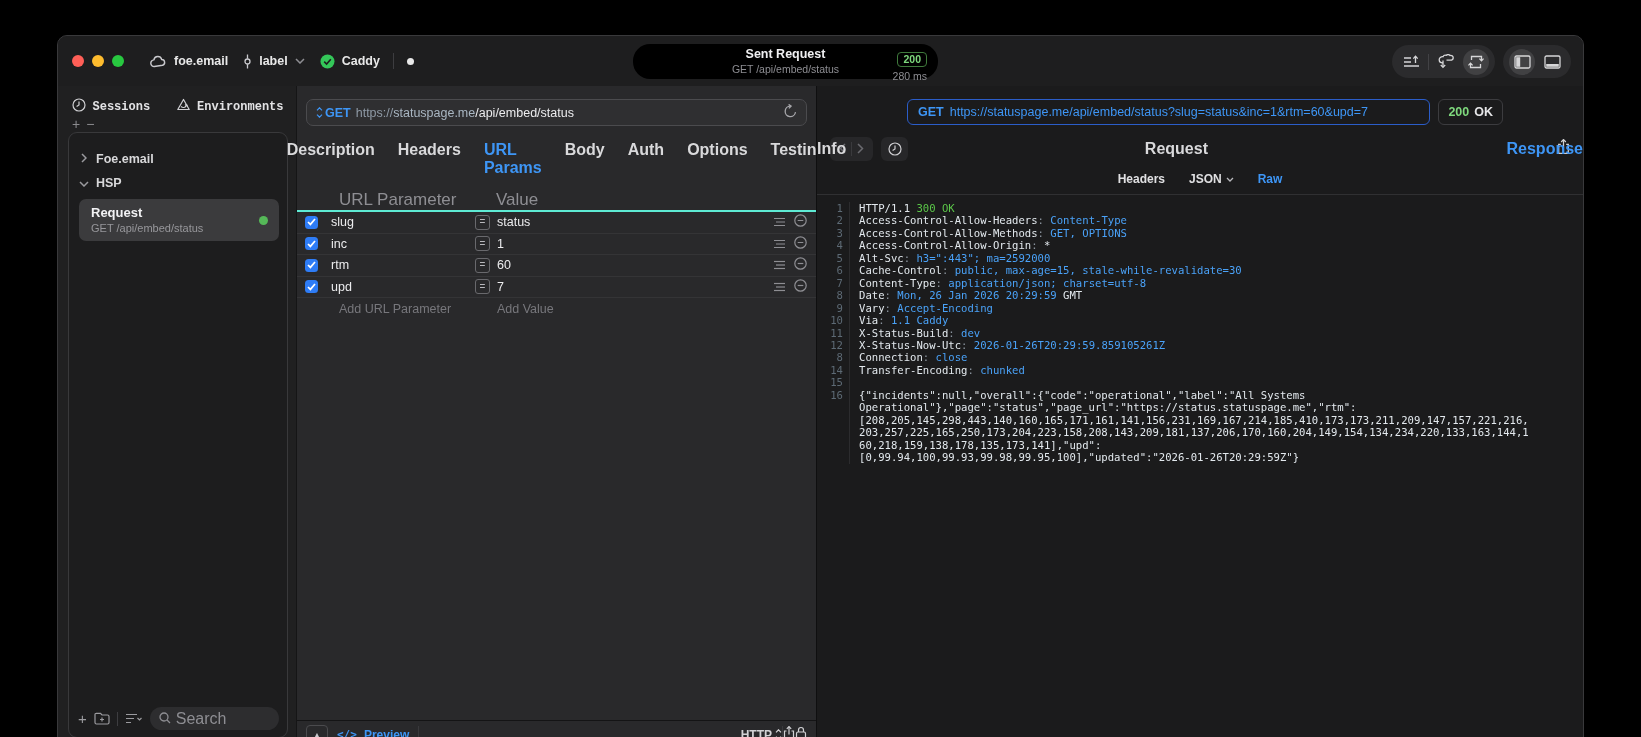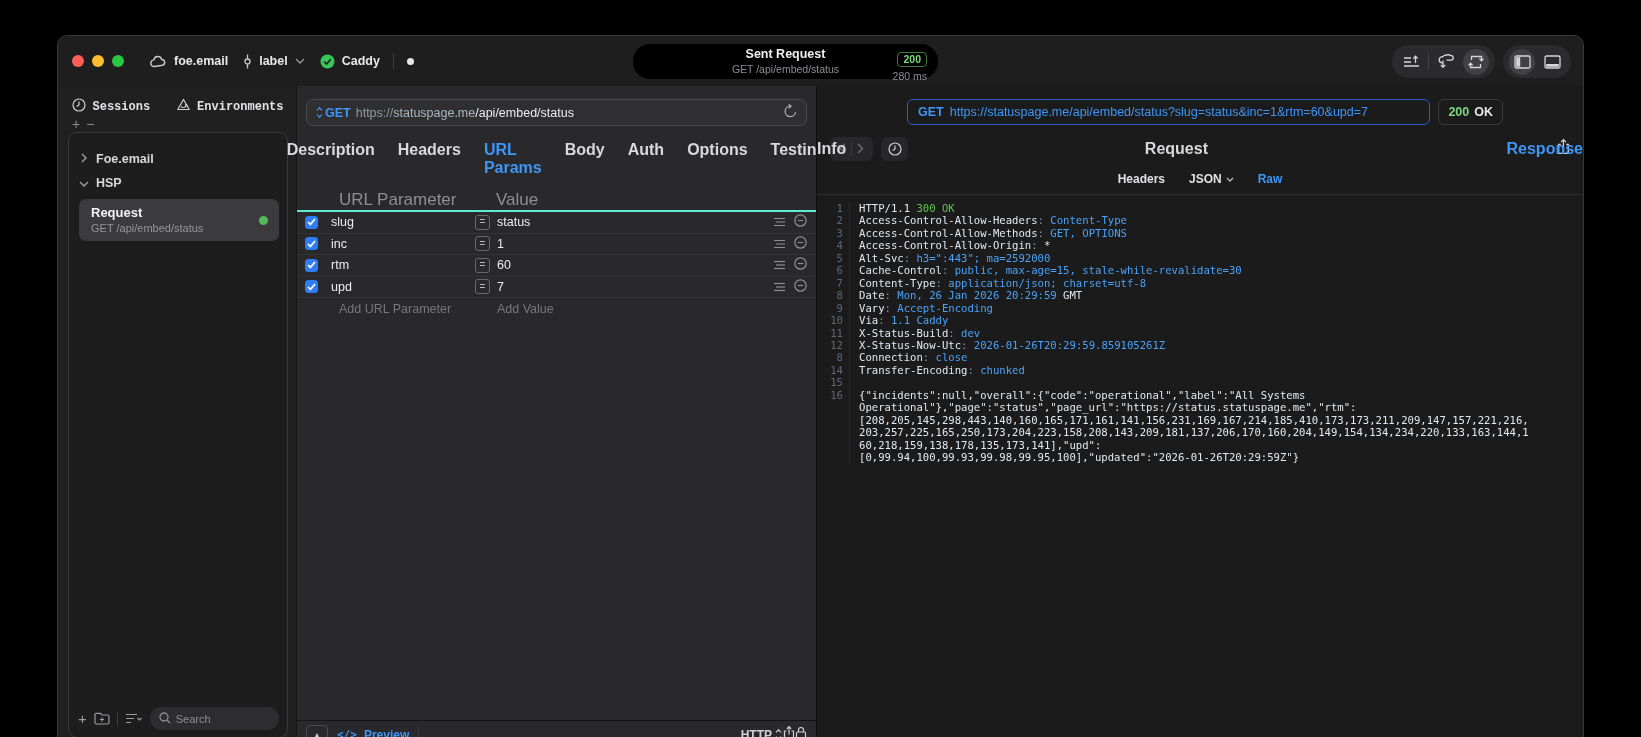--- a/index.html
+++ b/index.html
@@ -43,21 +43,21 @@
   .tree{padding:14px 8px 0 10px;}
   .trow{display:flex;align-items:center;gap:7px;height:24px;color:#d8d8da;font-size:12.5px;font-weight:600;}
   .trow .chev{width:10px;text-align:center;color:#9a9a9e;}
   .req-item{margin:4px 0 0 0;background:#3b3b3d;border-radius:7px;padding:6px 10px 7px 12px;position:relative;}
   .req-title{color:#f2f2f4;font-size:13px;font-weight:700;}
   .req-sub{color:#97979b;font-size:11px;margin-top:2px;}
   .gdot{position:absolute;right:11px;top:50%;margin-top:-4.5px;width:9px;height:9px;border-radius:50%;background:#55b858;}
   .sb-bottom{margin-top:auto;display:flex;align-items:center;gap:7px;padding:6px 8px 7px 9px;}
   .sb-bottom .mini{color:#9b9b9f;display:flex;align-items:center;}
   .vdiv{width:1px;height:14px;background:#3d3d40;}
-  .searchpill{flex:1;height:23px;background:#2d2d2f;border-radius:12px;display:flex;align-items:center;gap:5px;padding:0 9px;color:#8e8e93;font-size:11px;}
+  .searchpill{flex:1;height:23px;background:#2d2d2f;border-radius:12px;display:flex;align-items:center;gap:5px;padding:0 9px;color:#8e8e93;font-size:16px;}
   
   .reqpane{width:520px;flex:0 0 520px;background:#29292b;display:flex;flex-direction:column;box-sizing:border-box;border-left:1px solid #151516;}
   .urlbar{margin:13px 9px 0;height:27px;background:#2f2f31;border:1px solid #4b4b4e;border-radius:7px;
     display:flex;align-items:center;padding:0 9px;gap:5px;box-sizing:border-box;}
   .method{color:#3e96f6;font-weight:700;font-size:12.5px;display:flex;align-items:center;gap:2px;}
   .urltext{font-size:12.5px;white-space:nowrap;overflow:hidden;flex:1;}
   .u-scheme{color:#8f9aa6;}.u-host{color:#a9b6c2;}.u-path{color:#ececee;}
   .refresh{color:#a8a8ac;margin-left:auto;}
   .req-tabs{display:flex;justify-content:center;gap:23px;margin-top:15px;}
   .tab{font-size:16px;color:#d9d9db;font-weight:600;}

